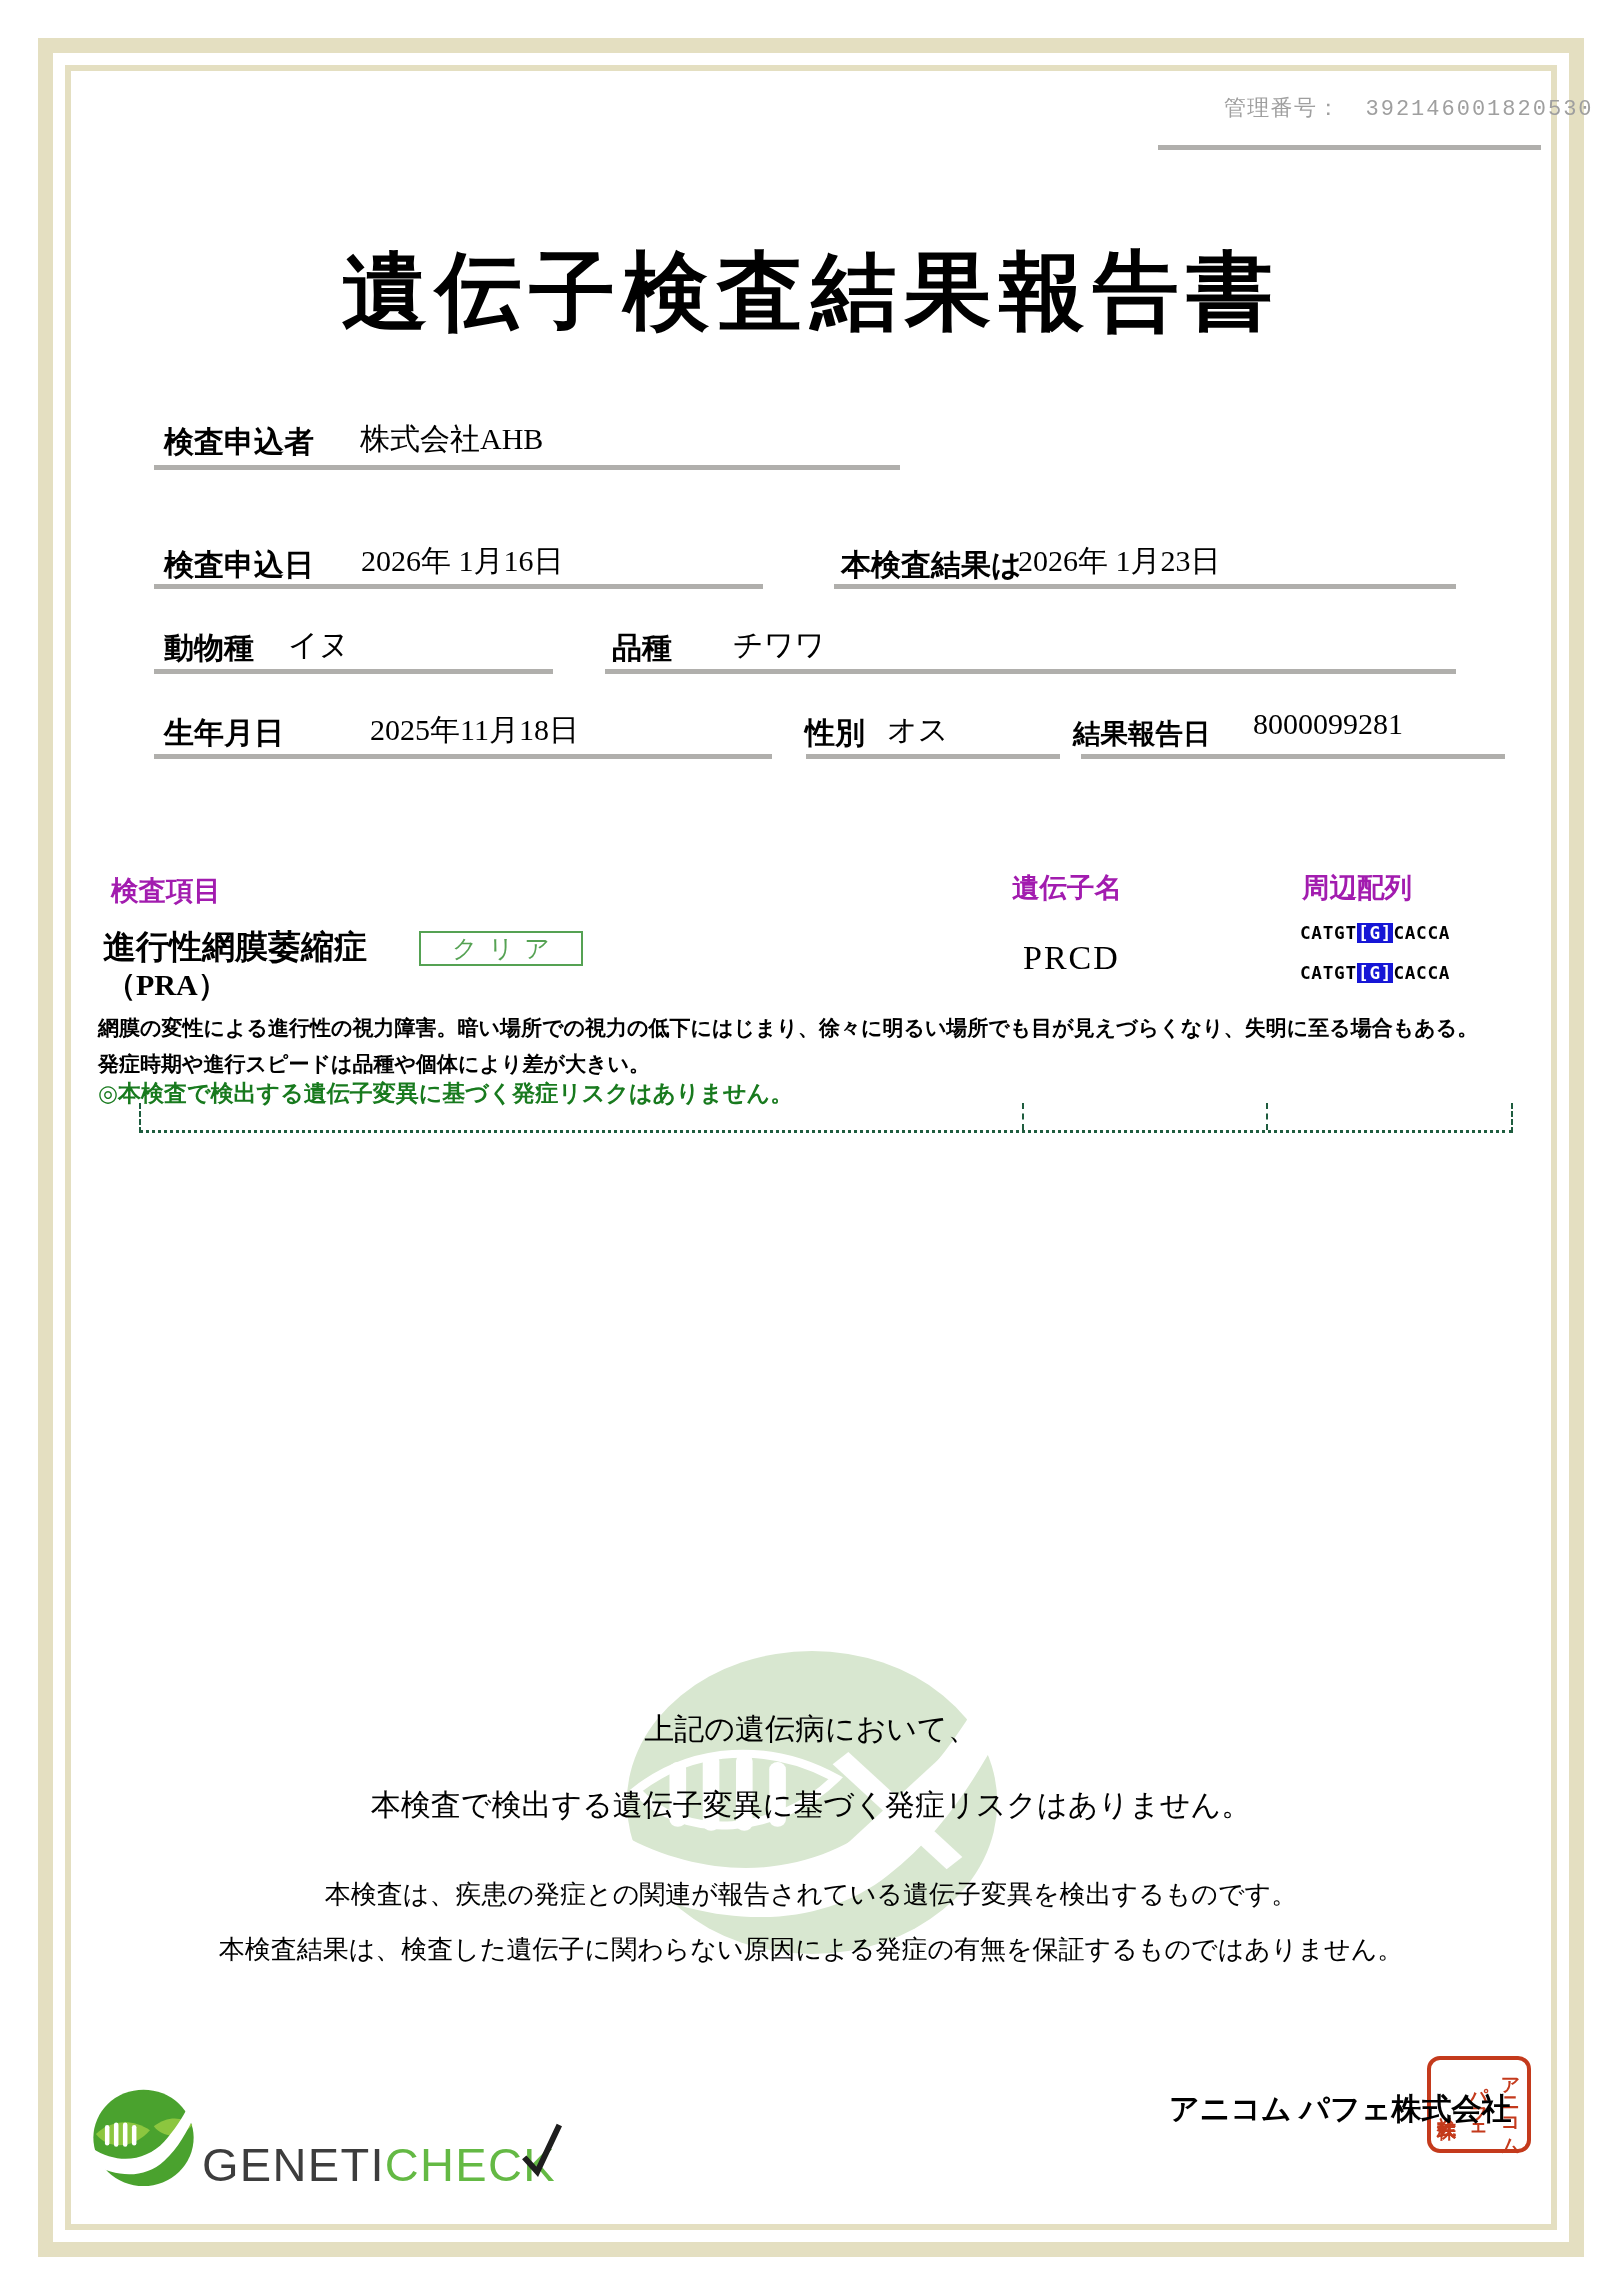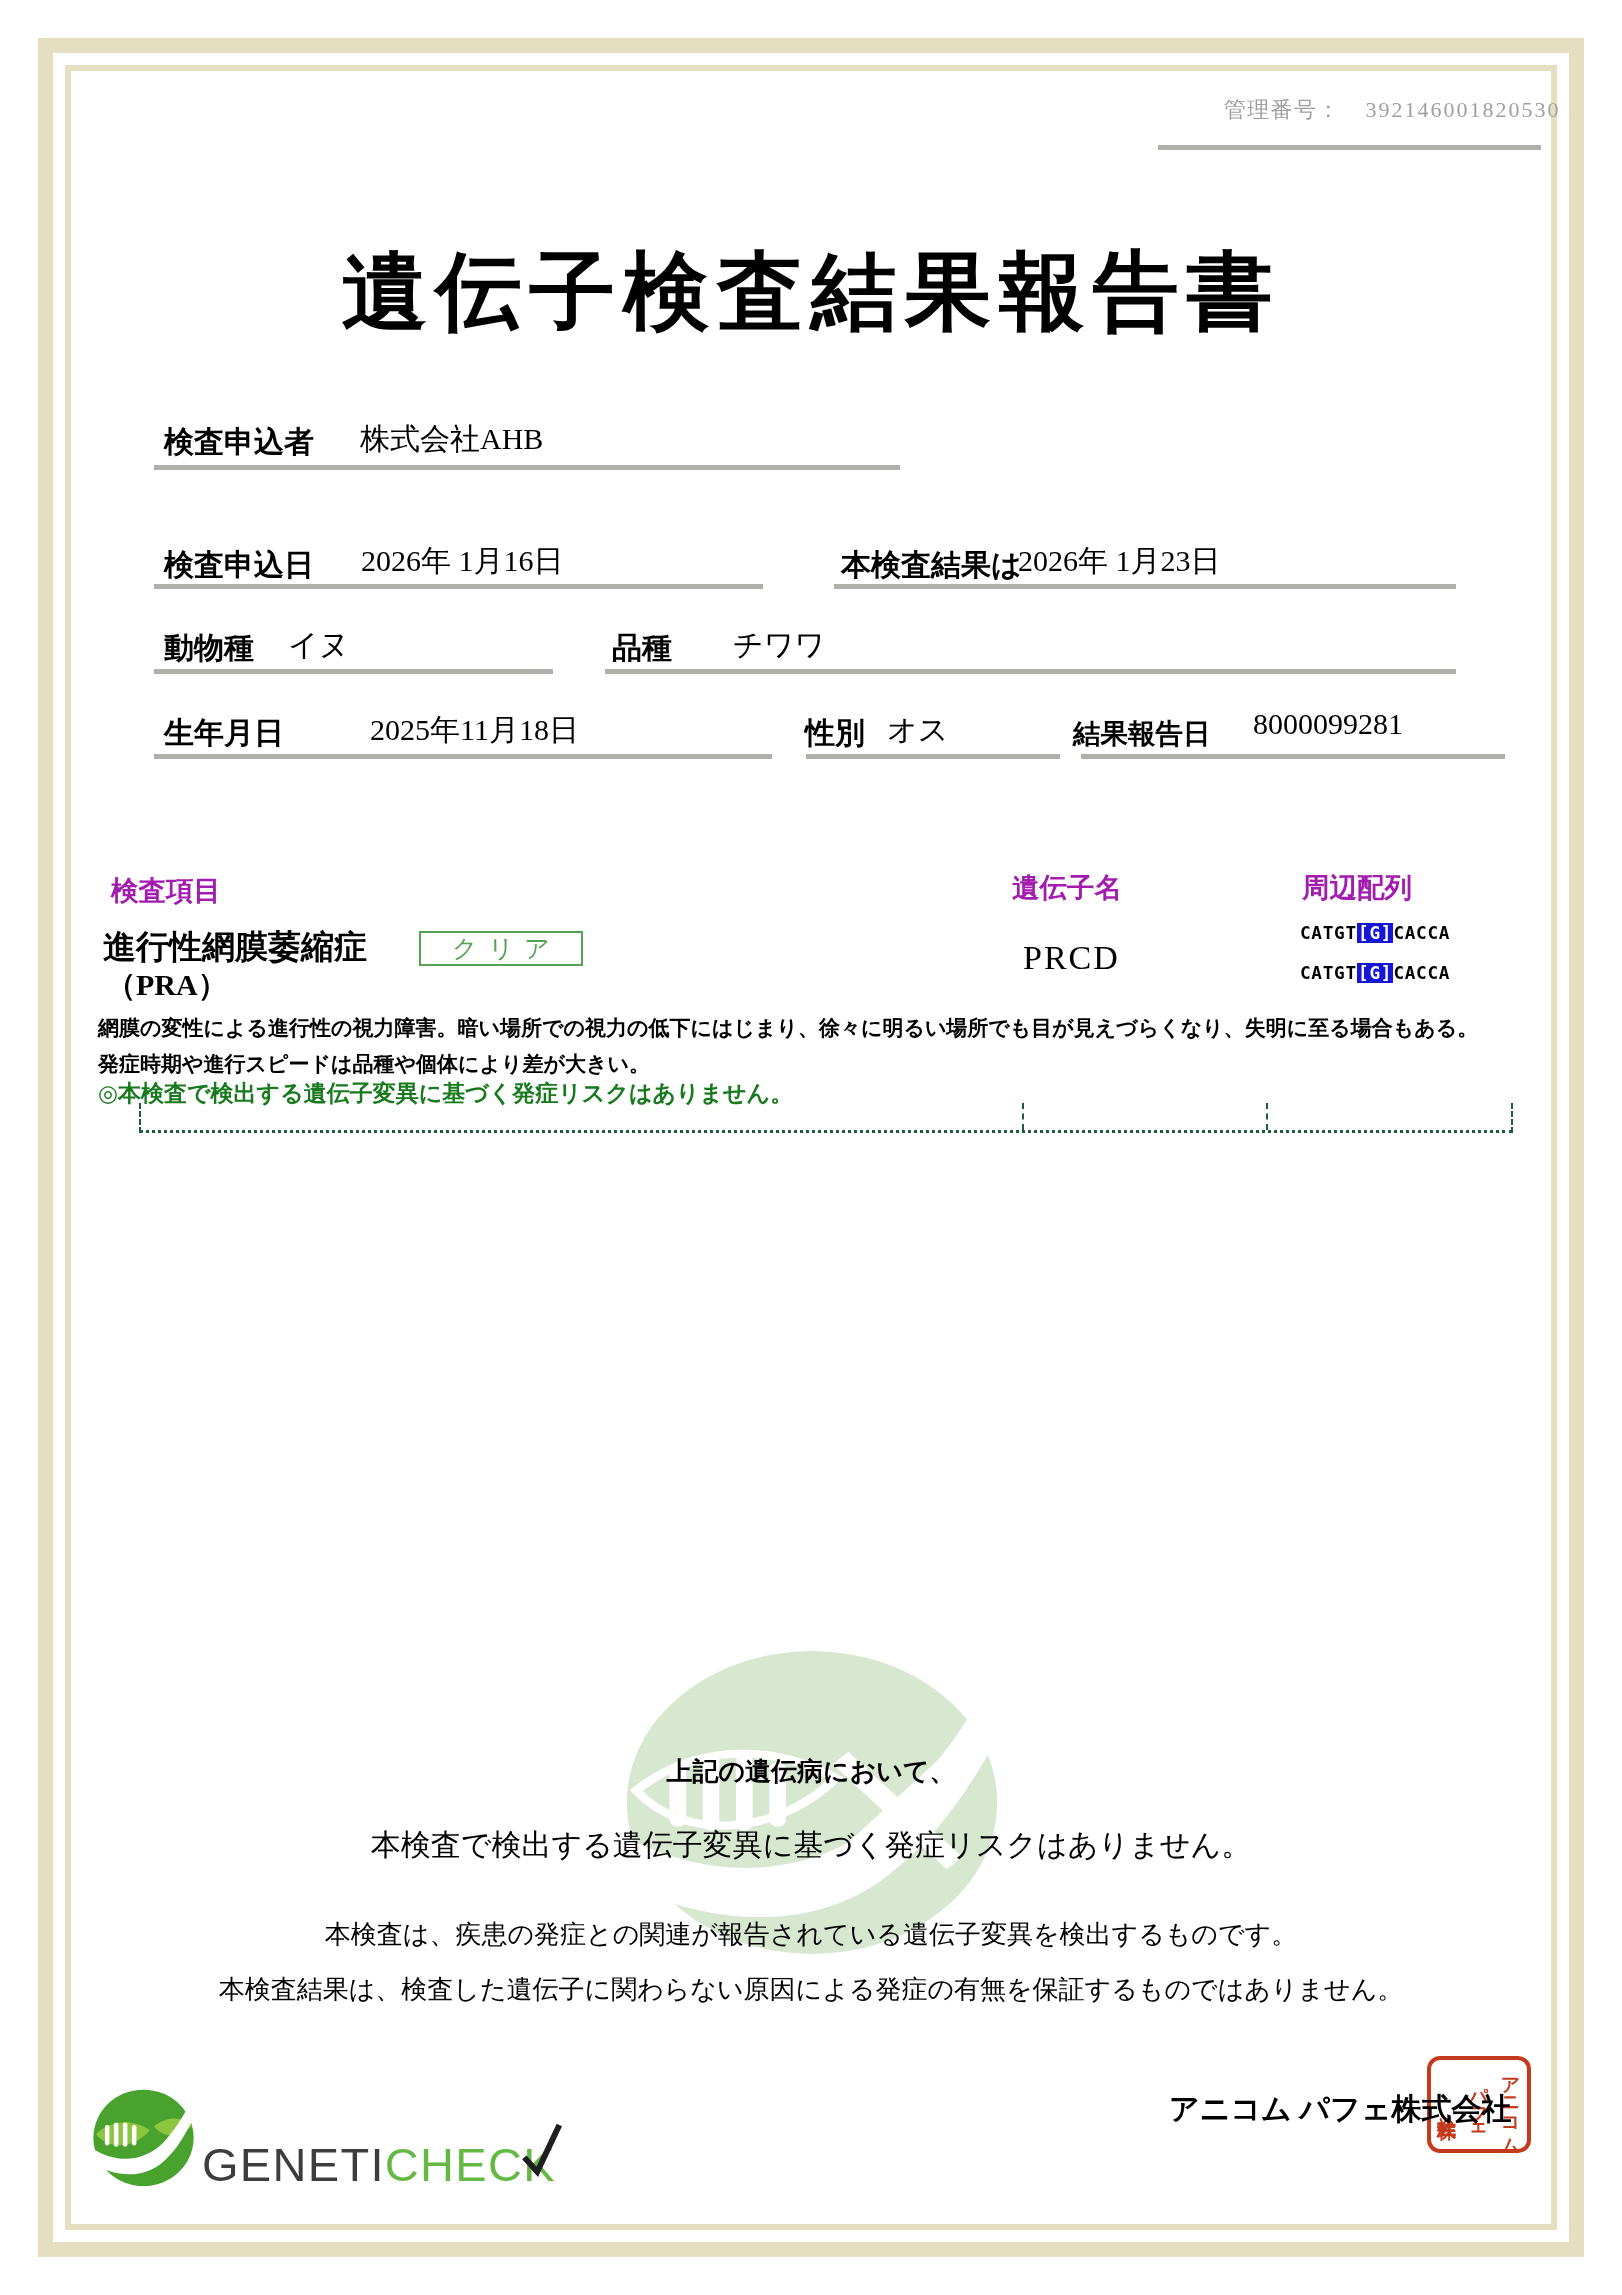--- a/index.html
+++ b/index.html
@@ -23,21 +23,21 @@
   .gene{font-size:34px;font-weight:500;letter-spacing:2px;}
   .mono{font-family:"DejaVu Sans Mono","Liberation Mono",monospace;font-weight:700;font-size:17.7px;letter-spacing:0.7px;}
   .variant{background:#1616d6;color:#ffffff;padding:0 1.3px;}
   .desc{font-weight:700;font-size:21px;}
   .risk{font-weight:700;font-size:23px;color:#187a1e;}
   .dashrow{position:absolute;left:139px;top:1103px;width:1374px;height:30px;box-sizing:border-box;
            border-left:2px dashed #1e5c3e;border-right:2px dashed #1e5c3e;border-bottom:3.3px dotted #1e5c3e;}
   .vsep{position:absolute;top:0;height:100%;width:0;border-left:2px dashed #1e5c3e;}
   .sans{font-family:"Liberation Sans","DejaVu Sans",sans-serif;}
   .center{left:0;width:1622px;text-align:center;}
-  .sum-big1{font-size:26px;font-weight:700;margin-top:44px;}
+  .sum-big1{font-size:30px;font-weight:400;}
   .sum-big2{font-size:30px;font-weight:500;}
   .sum-note{font-size:26px;font-weight:500;}
   .logo-text{display:flex;align-items:flex-start;font-family:"Liberation Sans","DejaVu Sans",sans-serif;
              font-size:47px;font-weight:400;letter-spacing:1.3px;}
   .logo-dark{color:#3d3d3d;}
   .logo-green{color:#64b944;}
   .k-wrap{position:relative;display:inline-block;}
   .k-check{position:absolute;top:-19.6px;left:-3.9px;}
   .company{font-size:30px;font-weight:700;z-index:3;}
   .seal{position:absolute;left:1427px;top:2056px;width:104px;height:97px;box-sizing:border-box;
@@ -49,21 +49,21 @@
   .fg{position:relative;z-index:1;}
 </style>
 </head>
 <body>
 
 <div class="page">
 
   <div class="frame-outer"></div>
   <div class="frame-inner"></div>
 
-  <div class="abs mgmt" style="left:1224px;top:99px;">
+  <div class="abs mgmt" style="left:1224px;top:99px;font-family:Liberation Mono, monospace;">
     <span>管理番号：</span><span class="num">392146001820530</span>
   </div>
   <div class="ul" style="left:1158px;top:145px;width:383px;"></div>
 
   <div class="abs title" style="top:209px;">遺伝子検査結果報告書</div>
 
   <div class="abs lbl" style="left:164px;top:427px;">検査申込者</div>
   <div class="abs val" style="left:360px;top:424px;">株式会社AHB</div>
   <div class="ul" style="left:154px;top:465px;width:746px;"></div>
 

